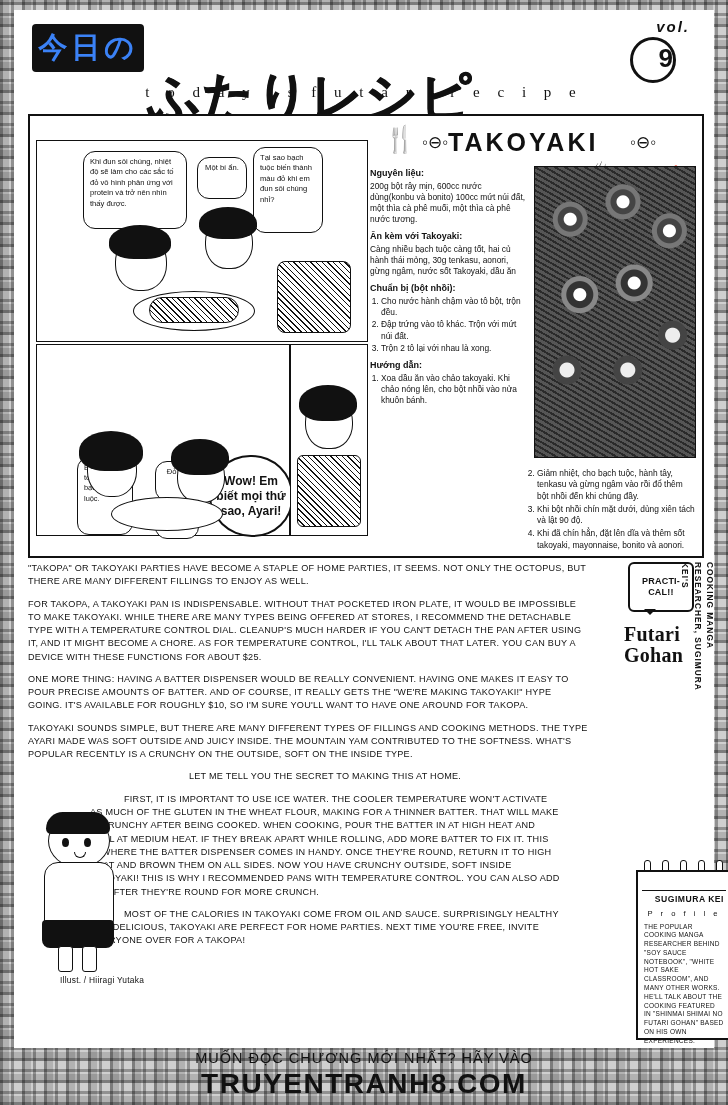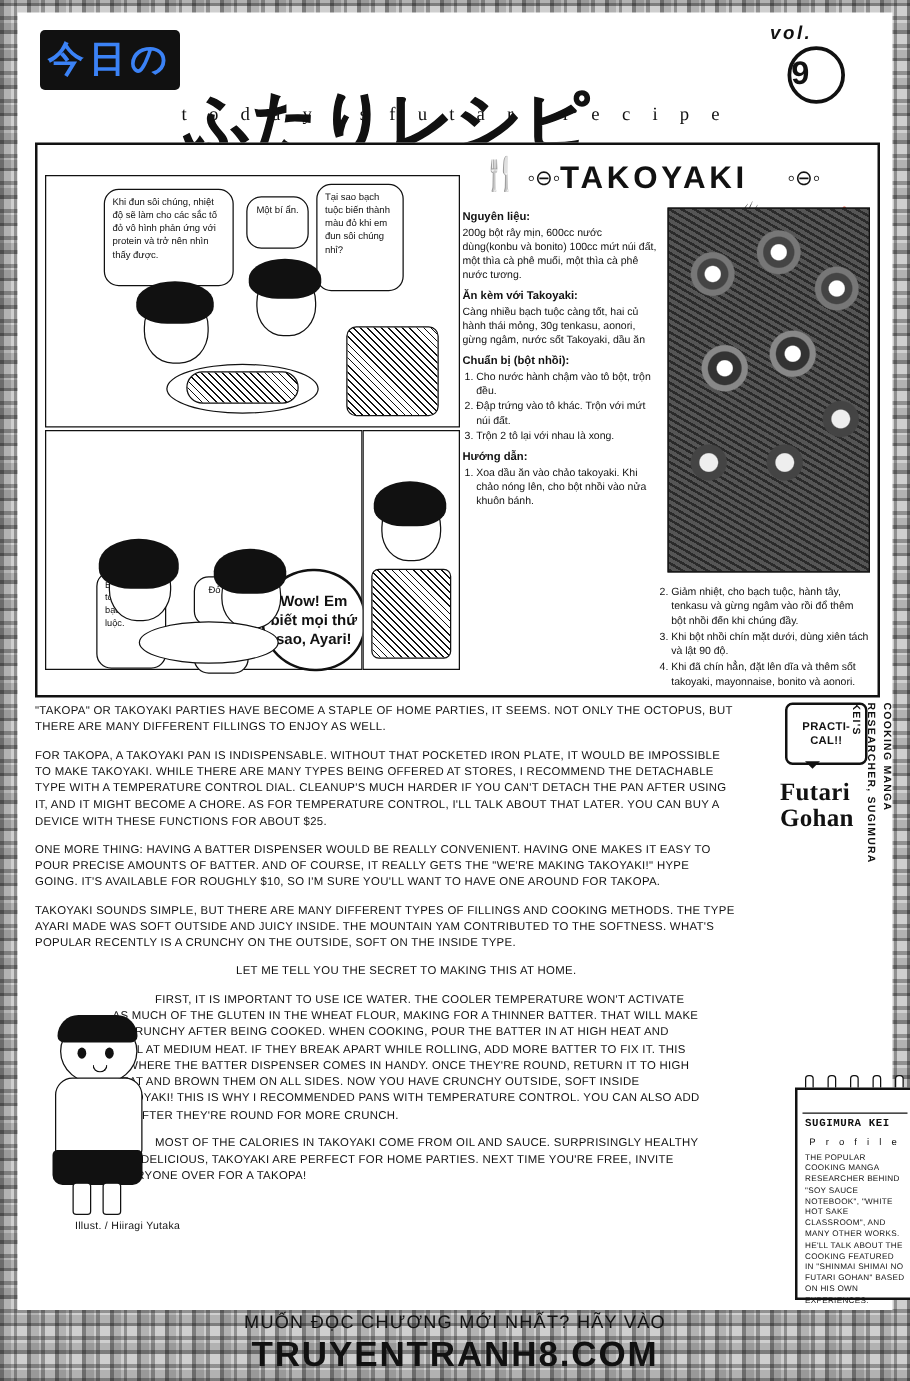--- a/index.html
+++ b/index.html
@@ -36,21 +36,21 @@
   }
   .bigtitle{
     position:absolute;left:134px;top:2px;width:430px;height:74px;
     font-family:"DejaVu Sans", sans-serif;
     font-size:52px;font-weight:bold;letter-spacing:1px;
     color:#111;
     display:flex;align-items:center;margin-top:48px;
     -webkit-text-stroke:1px #111;
   }
   .volbox{
-    position:absolute;left:602px;top:8px;width:74px;height:62px;text-align:left;
+    position:absolute;left:602px;top:8px;width:74px;height:62px;text-align:right;
   }
   .volbox .vol{font-size:15px;font-weight:bold;letter-spacing:2px;font-style:italic;}
   .volbox .num{
     width:40px;height:40px;margin:2px auto 0;border:3px solid #111;border-radius:50%;
     font-size:26px;font-weight:bold;line-height:36px;
   }
   .romaji{
     position:absolute;left:14px;top:74px;width:672px;text-align:center;
     font-size:15px;letter-spacing:7px;color:#111;font-family:"Liberation Serif", serif;
   }
@@ -183,21 +183,21 @@
   .chibi .leg.l{left:24px;} .chibi .leg.r{left:48px;}
   
   #profile{
     position:absolute;left:608px;top:308px;width:96px;height:170px;
     border:2px solid #111;background:#fff;box-sizing:border-box;padding:5px 6px;
   }
   #profile .ph{
     height:14px;border-bottom:1px solid #111;margin:-1px -2px 2px;
     display:flex;align-items:center;justify-content:center;
   }
-  #profile .pname{font-size:8.6px;font-weight:bold;letter-spacing:.5px;text-align:left;font-family:Liberation Mono, monospace;}
+  #profile .pname{font-size:8.6px;font-weight:bold;letter-spacing:.5px;text-align:right;}
   #profile .plabel{font-size:7.6px;letter-spacing:3px;text-align:center;margin:2px 0 4px;}
   #profile .ptext{font-size:6.5px;line-height:1.35;}
   .binder{
     position:absolute;left:612px;top:298px;width:88px;height:12px;
   }
   .binder i{position:absolute;top:0;width:5px;height:12px;border:1.5px solid #111;border-radius:3px;background:#fff;}
   .illust{
     position:absolute;left:32px;top:412px;font-size:8.4px;
   }
   

